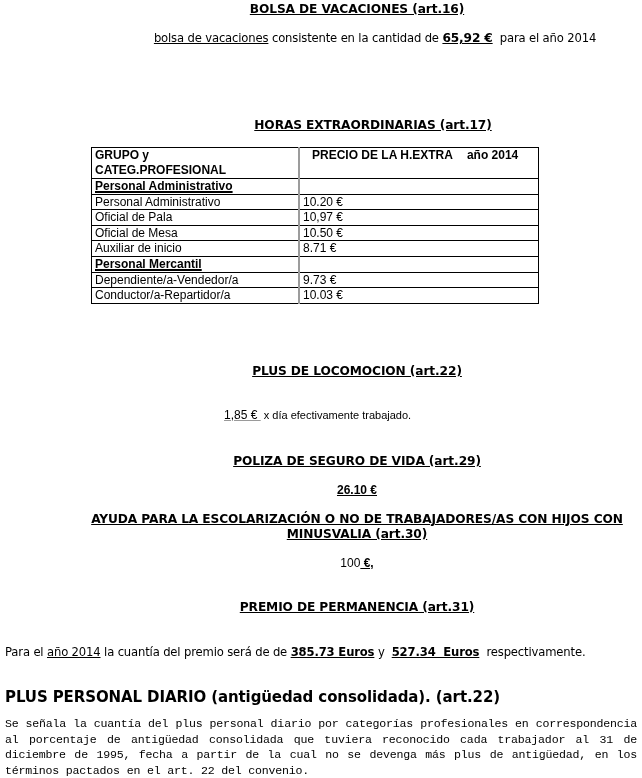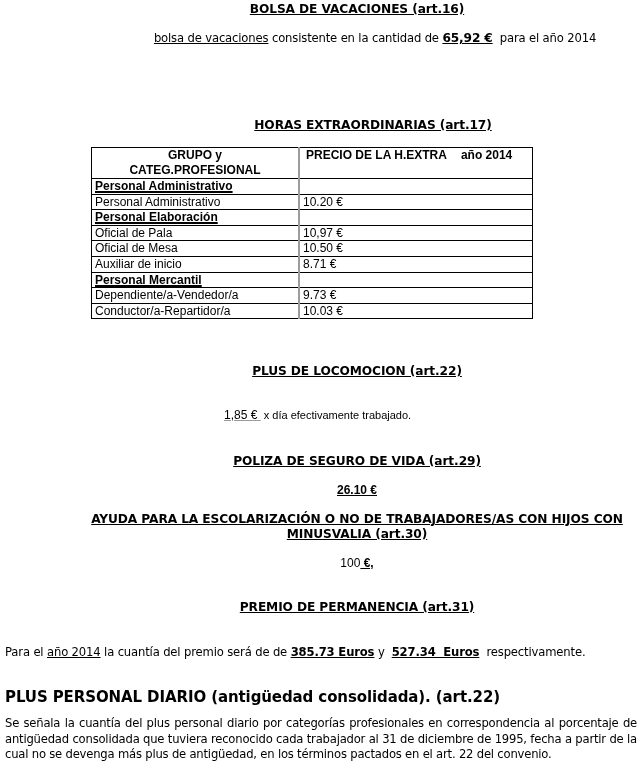--- a/index.html
+++ b/index.html
@@ -27,22 +27,22 @@
     border-collapse: collapse;
     font-family: "Liberation Sans", sans-serif; font-size: 12px;
   }
   #horas-table td {
     border: 1px solid #000; padding: 0 3px; height: 14.6px; line-height: 14px;
     vertical-align: top;
   }
   #horas-table td.c1 { width: 200px; border-right: 2px solid #9c9c9c; }
   #horas-table td.c2 { width: 223px; }
   #horas-table tr.head td { height: 30px; font-weight: bold; font-size: 12px; line-height: 15px; }
-  #horas-table tr.head td.c1 { text-align: center; }
-  #horas-table tr.head td.c2 { text-align: left; padding-left: 6px; }
+  #horas-table tr.head td.c1 { }
+  #horas-table tr.head td.c2 { text-align: left; padding-left: 12px; }
   .group-label { font-weight: bold; text-decoration: underline; text-decoration-thickness: 2px; }
   .year-gap { margin-left: 14px; }
 
   .para {
     left: 5px; width: 632px; text-align: justify;
     font-family: "DejaVu Sans", sans-serif; font-size: 11.6px; line-height: 15.5px;
     letter-spacing: -0.2px;
   }
 </style>
 </head>
@@ -72,24 +72,20 @@
   </tr>
   </tbody>
     <tbody id="horas-body">
       <tr>
         <td class="c1"><span class="group-label">Personal Administrativo</span></td>
         <td class="c2"></td>
       </tr>
       <tr>
         <td class="c1"><span>Personal Administrativo</span></td>
         <td class="c2">10.20 €</td>
-      </tr>
-      <tr>
-        <td class="c1"><span class="group-label">Personal Elaboración</span></td>
-        <td class="c2"></td>
       </tr>
       <tr>
         <td class="c1"><span>Oficial de Pala</span></td>
         <td class="c2">10,97 €</td>
       </tr>
       <tr>
         <td class="c1"><span>Oficial de Mesa</span></td>
         <td class="c2">10.50 €</td>
       </tr>
       <tr>
@@ -134,13 +130,13 @@
 </div>
 
 <div class="abs center h-verdana" style="top:600px;">
   <span>PREMIO DE PERMANENCIA (art.31)</span>
 </div>
 <div class="abs p-verdana" style="top:645px; left:5px; white-space:pre;"><span>Para el </span><span class="u">año 2014</span><span> la cuantía del premio será de de </span><span class="b u">385.73 Euros</span><span> y  </span><span class="b u">527.34  Euros</span><span>  respectivamente.</span></div>
 
 <div class="abs" style="top:688px; left:5px; font-family:'DejaVu Sans', sans-serif; font-weight:bold; font-size:15px; letter-spacing:-0.1px;">
   <span>PLUS PERSONAL DIARIO (antigüedad consolidada). (art.22)</span>
 </div>
-<div class="abs para" style="top:716px;">Se señala la cuantía del plus personal diario por categorías profesionales en correspondencia al porcentaje de antigüedad consolidada que tuviera reconocido cada trabajador al 31 de diciembre de 1995, fecha a partir de la cual no se devenga más plus de antigüedad, en los términos pactados en el art. 22 del convenio.</div>
+<div class="abs para" style="top:716px;font-family:Liberation Mono, monospace;">Se señala la cuantía del plus personal diario por categorías profesionales en correspondencia al porcentaje de antigüedad consolidada que tuviera reconocido cada trabajador al 31 de diciembre de 1995, fecha a partir de la cual no se devenga más plus de antigüedad, en los términos pactados en el art. 22 del convenio.</div>
 
 </body></html>

